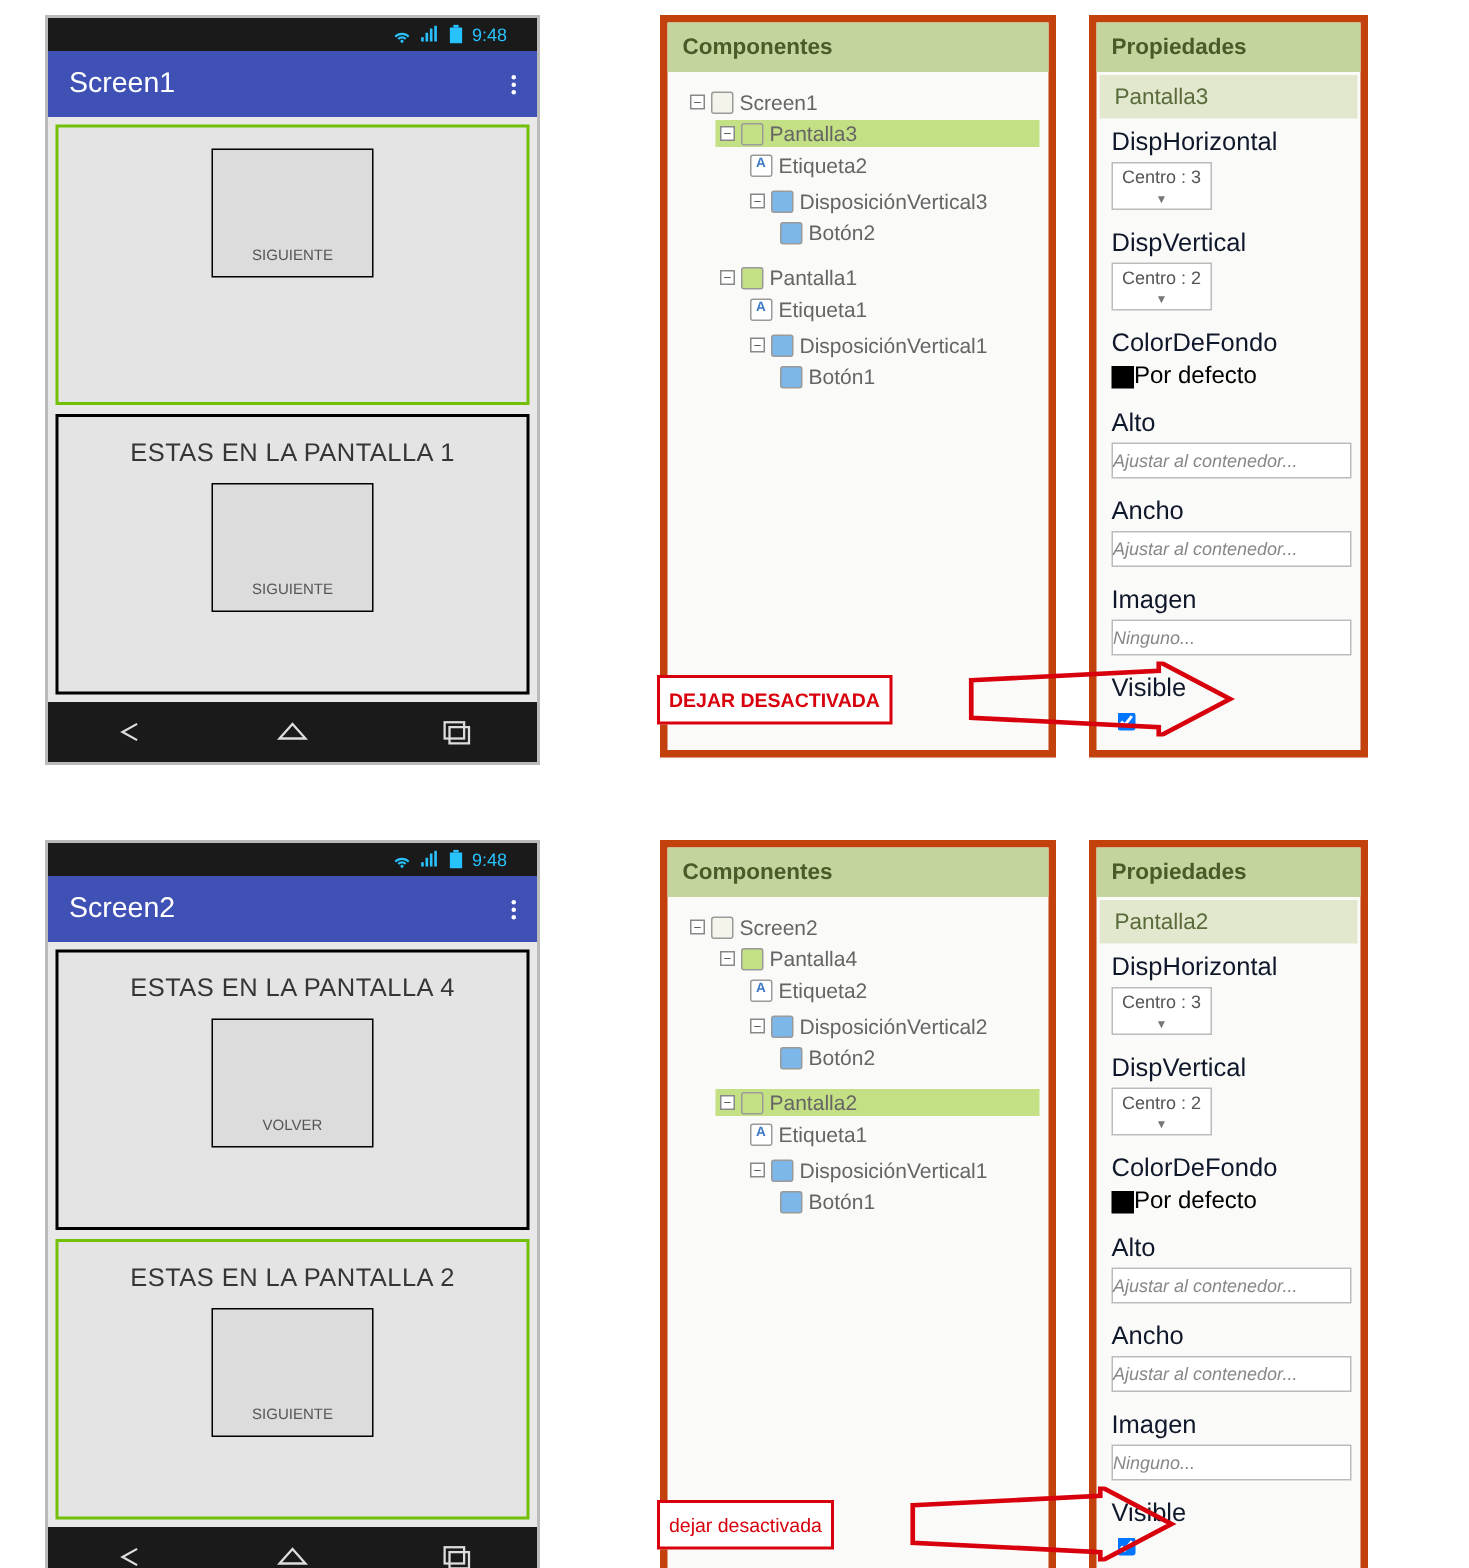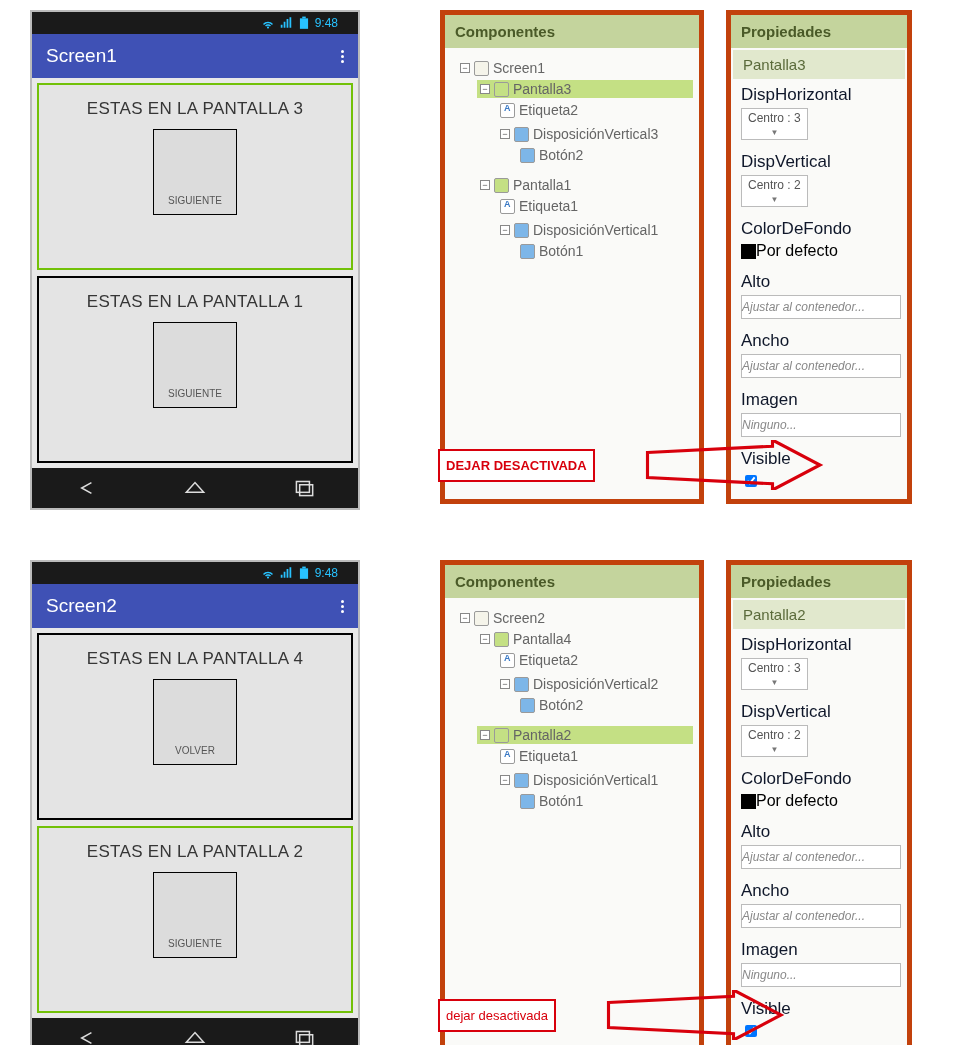--- a/index.html
+++ b/index.html
@@ -65,21 +65,21 @@
     flex:1;
     display:flex;
     flex-direction:column;
     align-items:center;
     justify-content:flex-start;
     padding-top:14px;
   }
   .pcard.green { border-color:#72c108; }
   .pcard-label { font-size:17px; color:#363636; margin-bottom:10px; letter-spacing:0.3px;}
   .btnbox {
-    width:84px;
+    width:108px;
     height:86px;
     border:1px solid #000;
     background:#dcdcdc;
     display:flex;
     align-items:flex-end;
     justify-content:center;
   }
   .btnbox-label {
     font-size:10px;
     color:#555;
@@ -197,21 +197,20 @@
     <div class="titlebar">
       <span>Screen1</span>
       <div class="dots">
           <span></span>
           <span></span>
           <span></span>
         </div>
     </div>
     <div class="phone-content">
       <div class="pcard green">
-        <div class="pcard-label">ESTAS EN LA PANTALLA 3</div>
         <div class="btnbox">
           <div class="btnbox-label">SIGUIENTE</div>
         </div>
       </div>
       <div class="pcard">
         <div class="pcard-label">ESTAS EN LA PANTALLA 1</div>
         <div class="btnbox">
           <div class="btnbox-label">SIGUIENTE</div>
         </div>
       </div>

